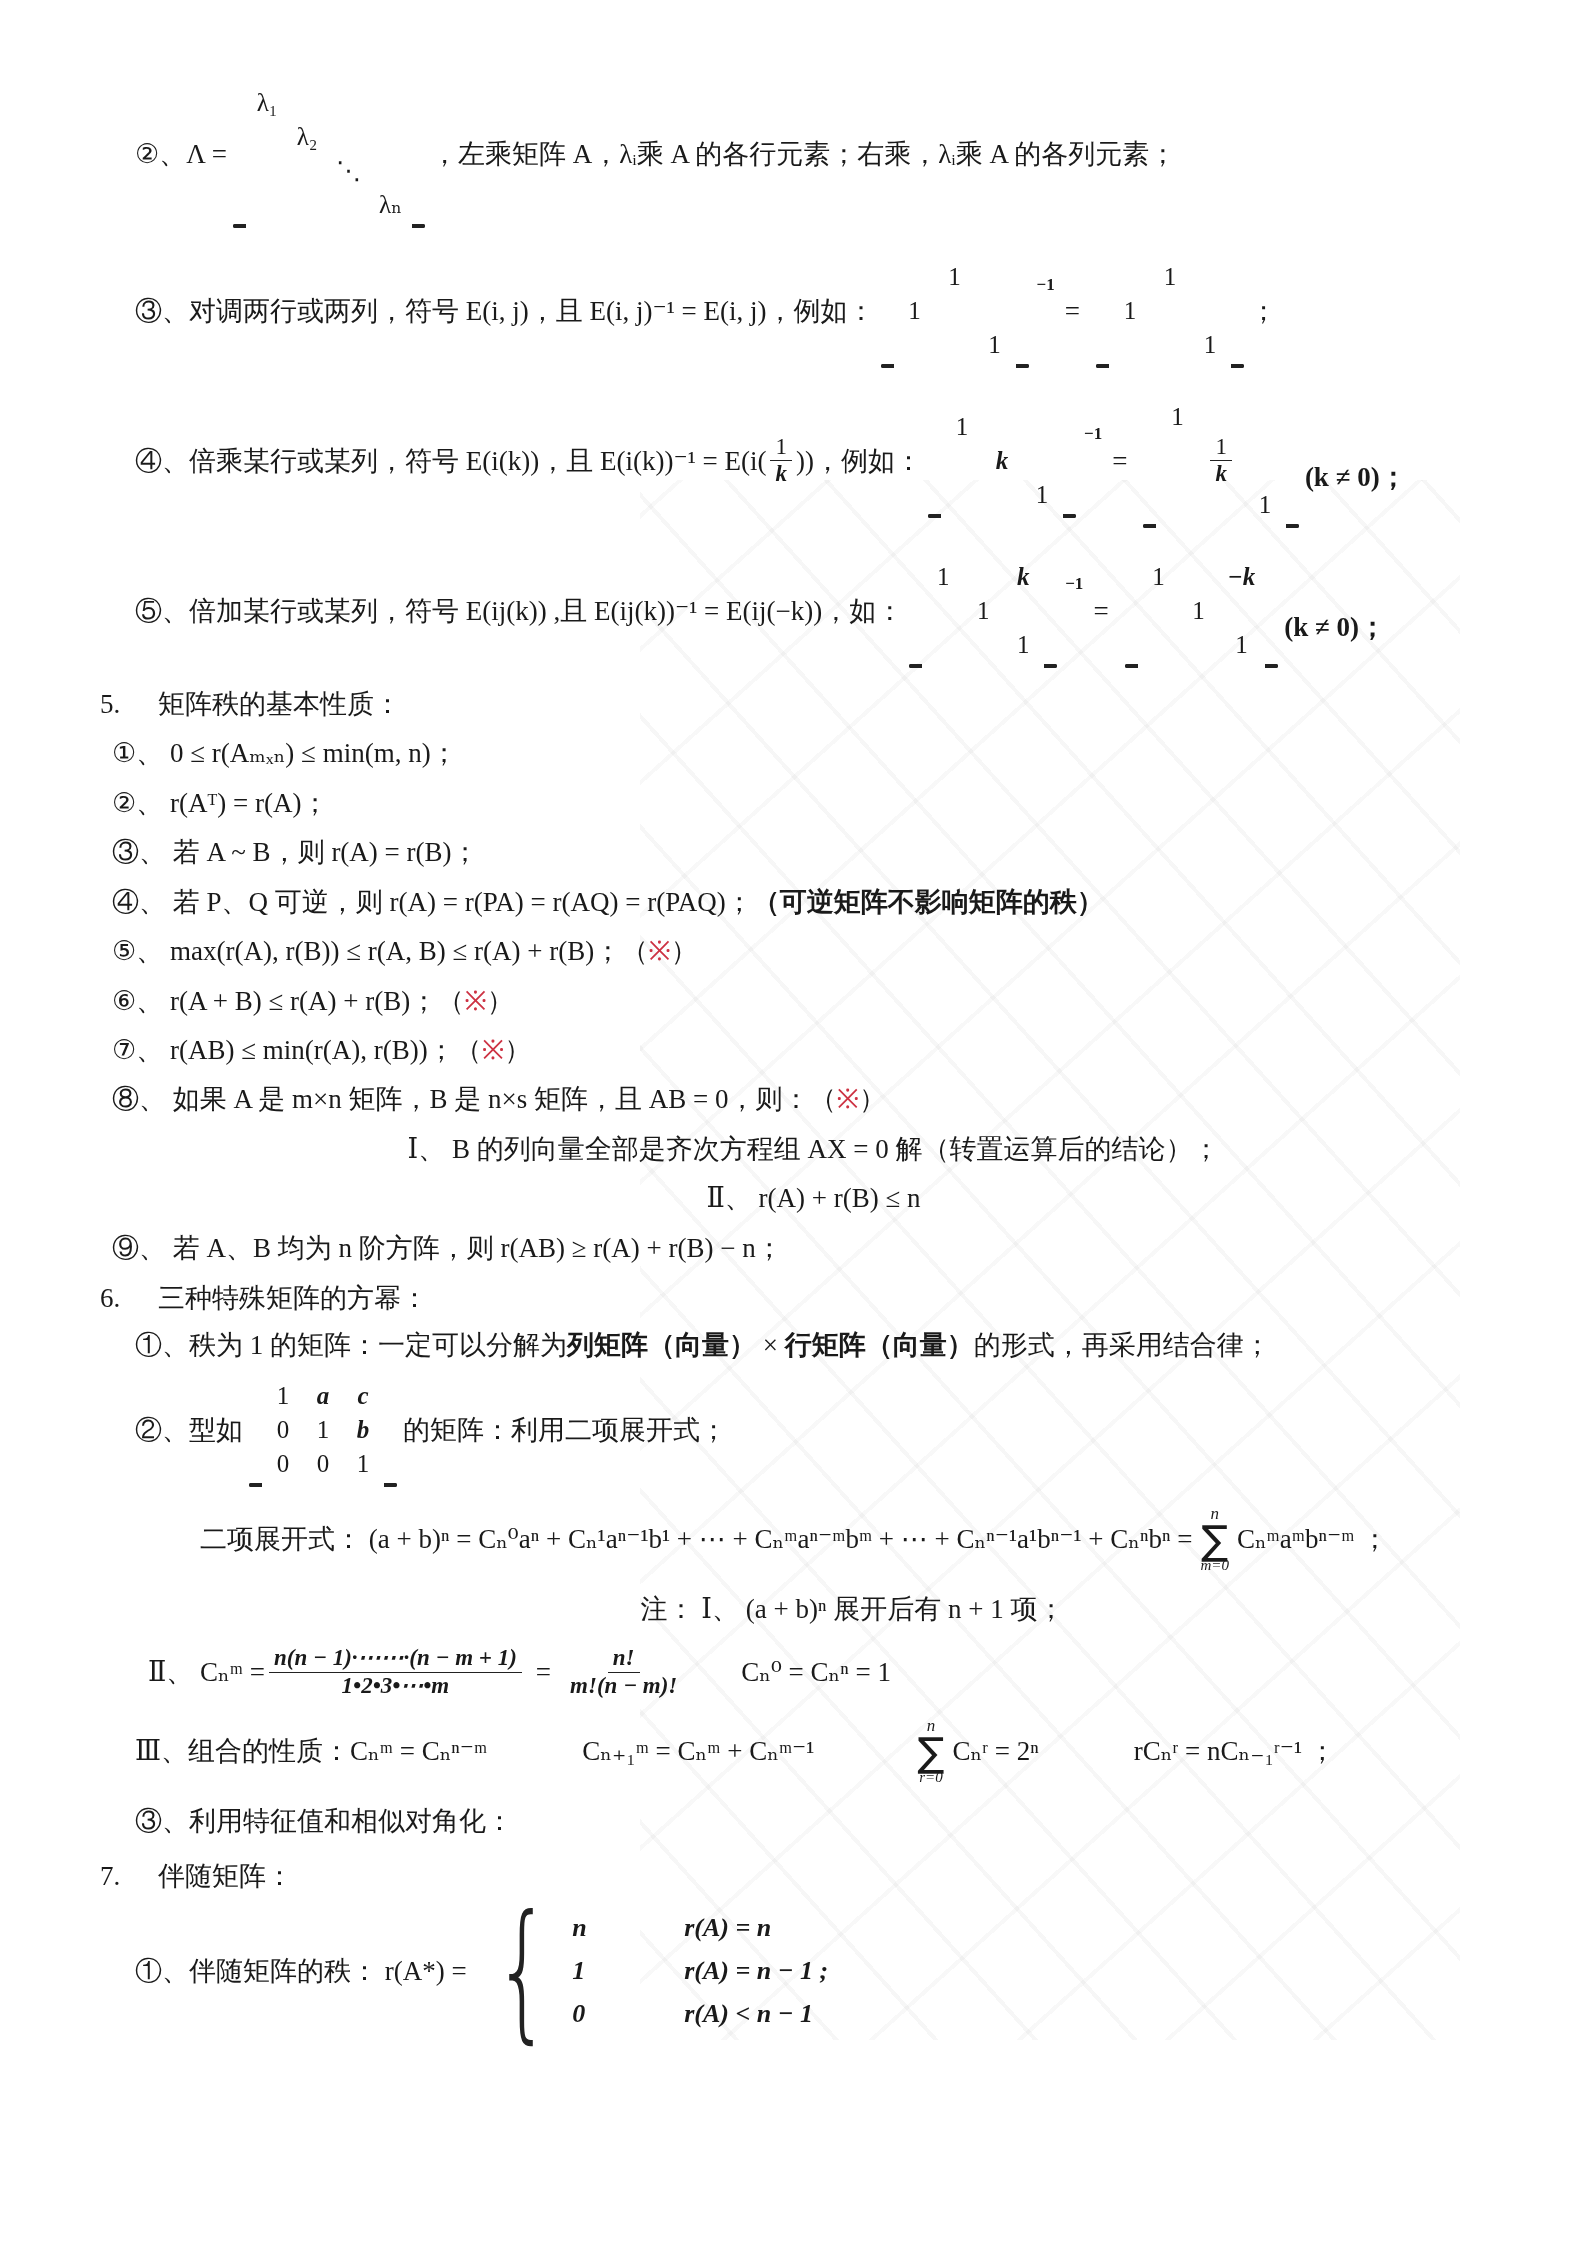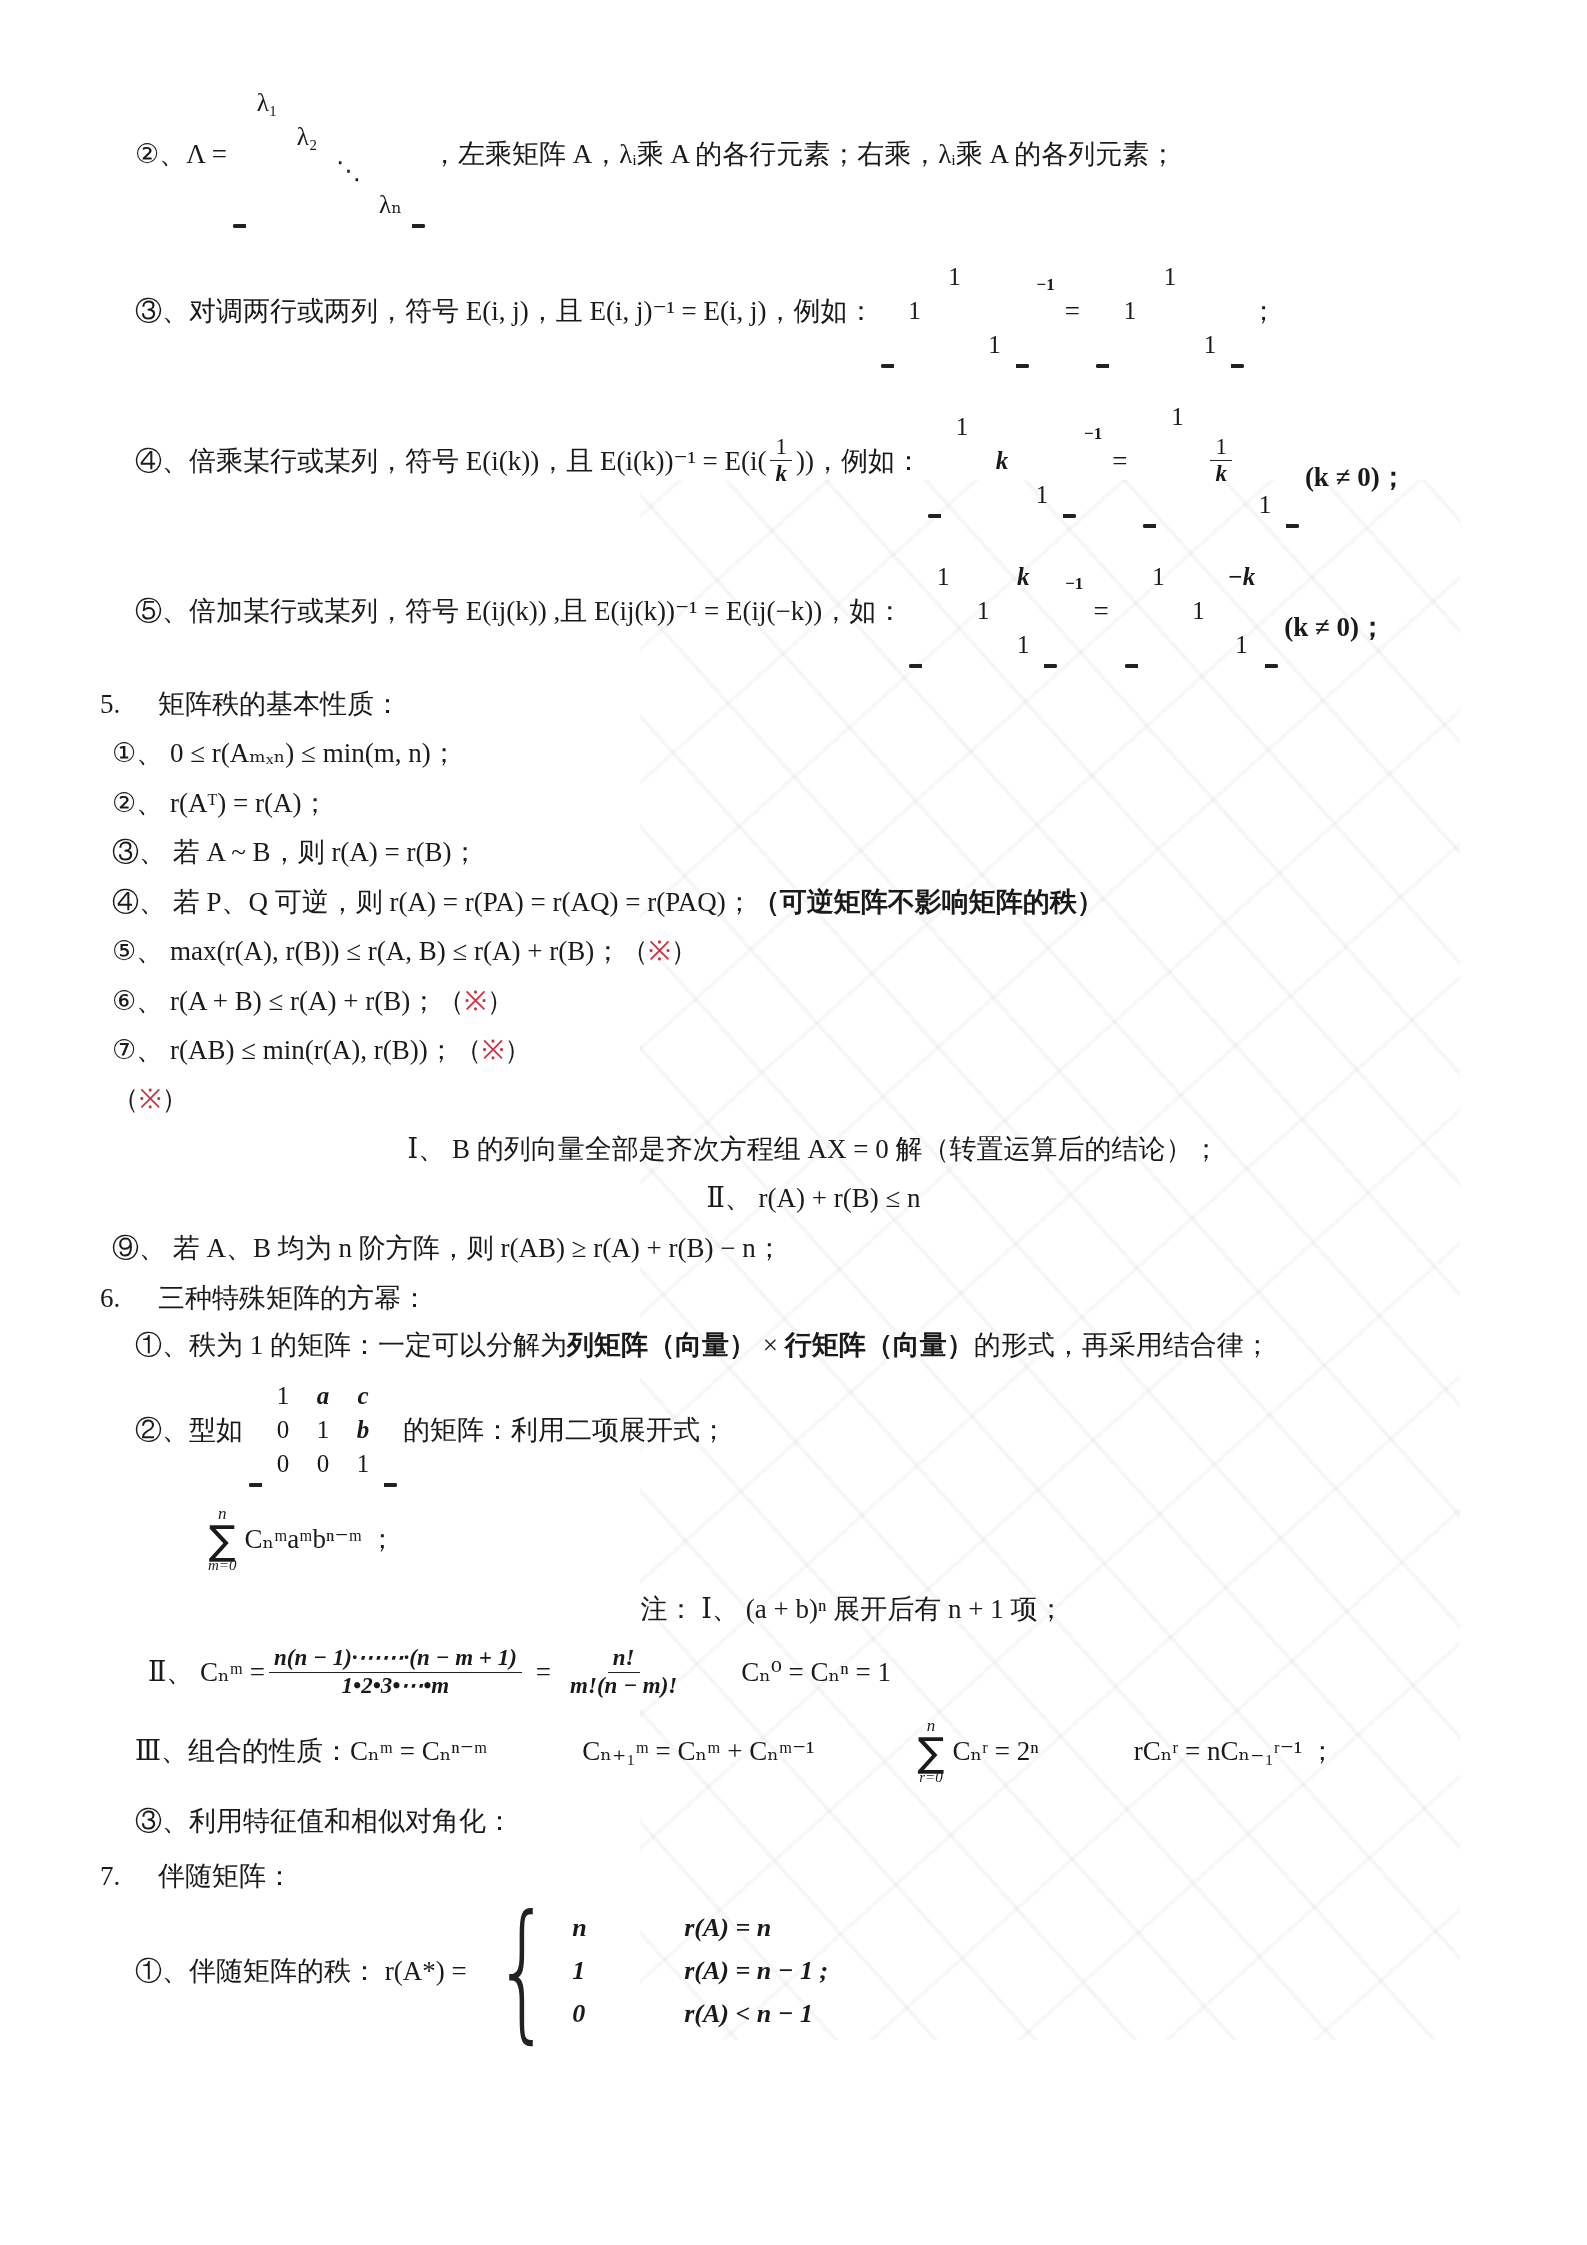--- a/index.html
+++ b/index.html
@@ -251,20 +251,21 @@
     <span class="cn red">※</span>
     <span class="cn">）</span>
   </div>
   <div class="s5item indent1">
     <span class="cn">⑦、 r(AB) ≤ min(r(A), r(B))；</span>
     <span class="cn">（</span>
     <span class="cn red">※</span>
     <span class="cn">）</span>
   </div>
   <div class="s5item indent1">
+    <span class="cn">⑧、 如果 A 是 m×n 矩阵，B 是 n×s 矩阵，且 AB = 0，则：</span>
     <span class="cn">（</span>
     <span class="cn red">※</span>
     <span class="cn">）</span>
   </div>
   <div class="s5item indent2">
     <span class="cn">Ⅰ、 B 的列向量全部是齐次方程组 AX = 0 解（转置运算后的结论）；</span>
   </div>
   <div class="s5item indent2">
     <span class="cn">Ⅱ、 r(A) + r(B) ≤ n</span>
   </div>
@@ -296,20 +297,21 @@
           <div class="mcell it">b</div>
           <div class="mcell">0</div>
           <div class="mcell">0</div>
           <div class="mcell">1</div>
         </span>
       <span class="paren r"></span>
     </span>
     <span class="cn">的矩阵：利用二项展开式；</span>
   </div>
   <div class="line indent3 mt-md">
+    <span class="cn">二项展开式： (a + b)ⁿ = Cₙ⁰aⁿ + Cₙ¹aⁿ⁻¹b¹ + ⋯ + Cₙᵐaⁿ⁻ᵐbᵐ + ⋯ + Cₙⁿ⁻¹a¹bⁿ⁻¹ + Cₙⁿbⁿ =</span>
     <span class="bigsum">
       <span class="sumtop">n</span>
       <span class="sumsym">∑</span>
       <span class="sumbot">m=0</span>
     </span>
     <span class="cn">Cₙᵐaᵐbⁿ⁻ᵐ ；</span>
   </div>
   <div class="line indent2 mt-md">
     <span class="cn">注： Ⅰ、 (a + b)ⁿ 展开后有 n + 1 项；</span>
   </div>

